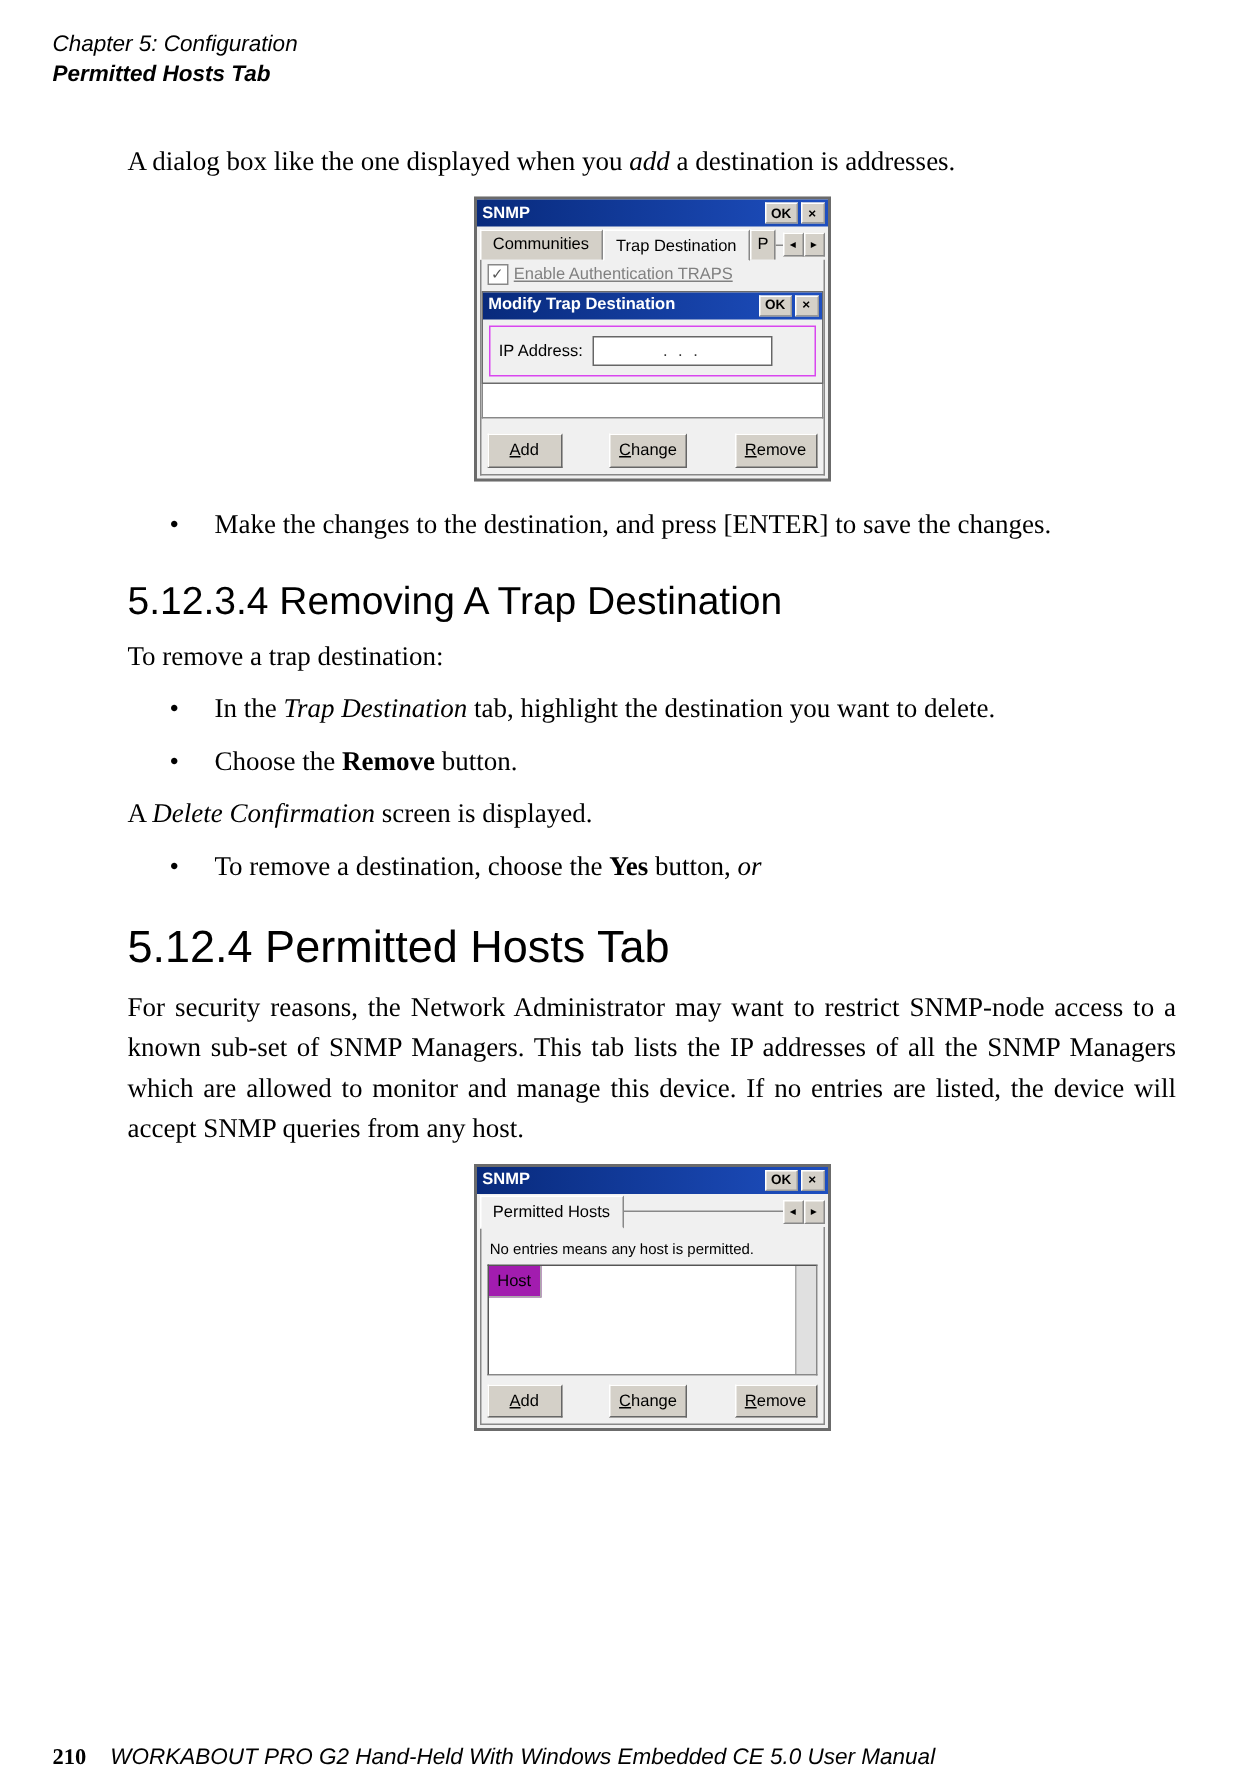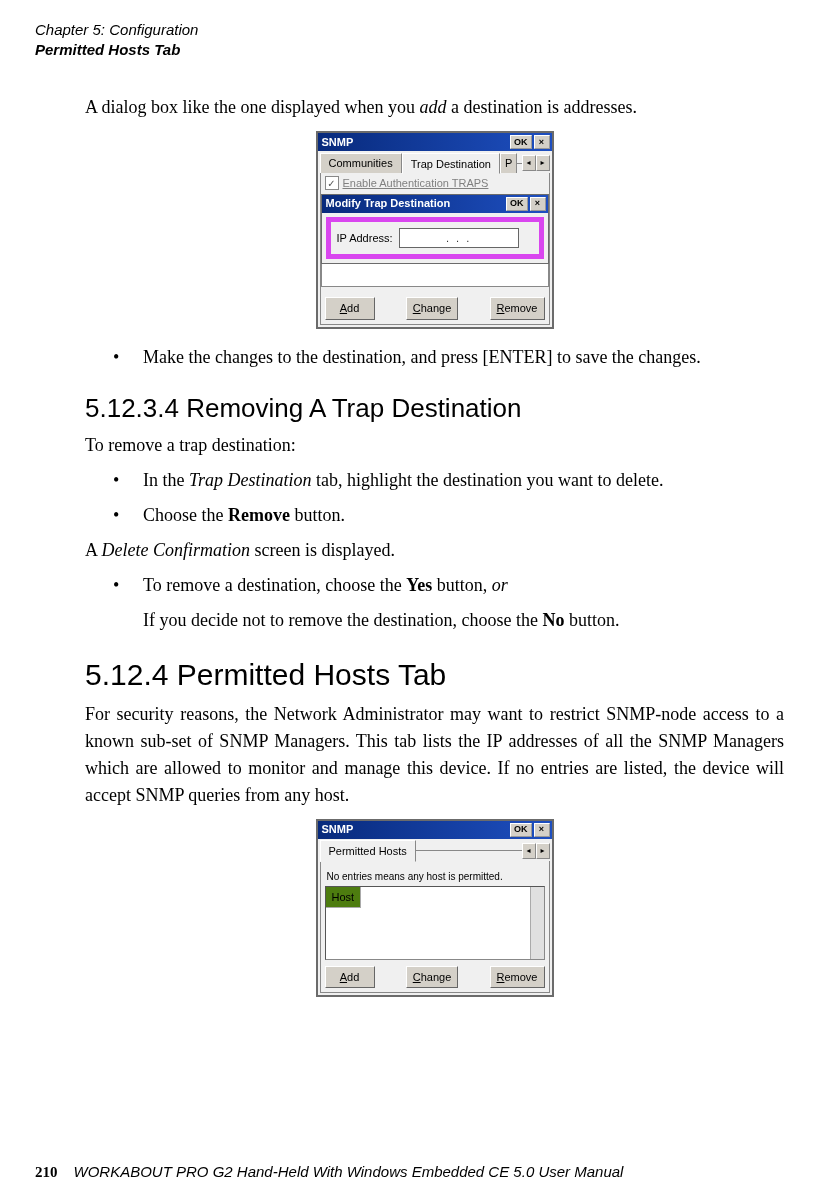--- a/index.html
+++ b/index.html
@@ -195,21 +195,21 @@
       border: 1px solid #888;
       border-top-color: #555;
       border-left-color: #555;
       height: 72px;
       position: relative;
     }
     .listbox .colhead {
       padding: 2px 6px;
       border-bottom: 1px solid #aaa;
       border-right: 1px solid #aaa;
-      background: #4d7c0f;
+      background: #a21caf;
       font-size: 11px;
       display: inline-block;
     }
     .scrollbar {
       position: absolute;
       right: 0;
       top: 0;
       bottom: 0;
       width: 13px;
       background: #e0e0e0;
@@ -228,21 +228,21 @@
       height: 12px;
       border: 1px solid #888;
       background: #fff;
       display: flex;
       align-items: center;
       justify-content: center;
       font-size: 10px;
       color: #555;
     }
     .inner-frame {
-      border: 5px solid #d946ef;
+      border: 1px solid #d946ef;
       background: #f0f0f0;
       margin: 4px 0;
       padding: 6px;
     }
     .ip-row {
       display: flex;
       align-items: center;
       gap: 6px;
       font-size: 11px;
     }
@@ -353,23 +353,20 @@
     <p>
       <span>A </span><span class="italic">Delete Confirmation</span><span> screen is displayed.</span>
     </p>
 
     <div class="bullet">
       <span class="dot">•</span>
       <span class="txt">
         <span>To remove a destination, choose the </span><strong>Yes</strong><span> button, </span><span class="italic">or</span>
       </span>
     </div>
-    <p class="sub-indent">
-      <span>If you decide not to remove the destination, choose the </span><strong>No</strong><span> button.</span>
-    </p>
 
     <h2 class="sec">5.12.4   Permitted Hosts Tab</h2>
     <p style="text-align:justify;">For security reasons, the Network Administrator may want to restrict SNMP-node access to a known sub-set of SNMP Managers. This tab lists the IP addresses of all the SNMP Managers which are allowed to monitor and manage this device. If no entries are listed, the device will accept SNMP queries from any host.</p>
 
     <div class="centered">
       <div class="dialog" style="width:238px;">
         <div class="titlebar">
           <span class="title">SNMP</span>
           <span class="ok">OK</span>
           <span class="btn">×</span>

